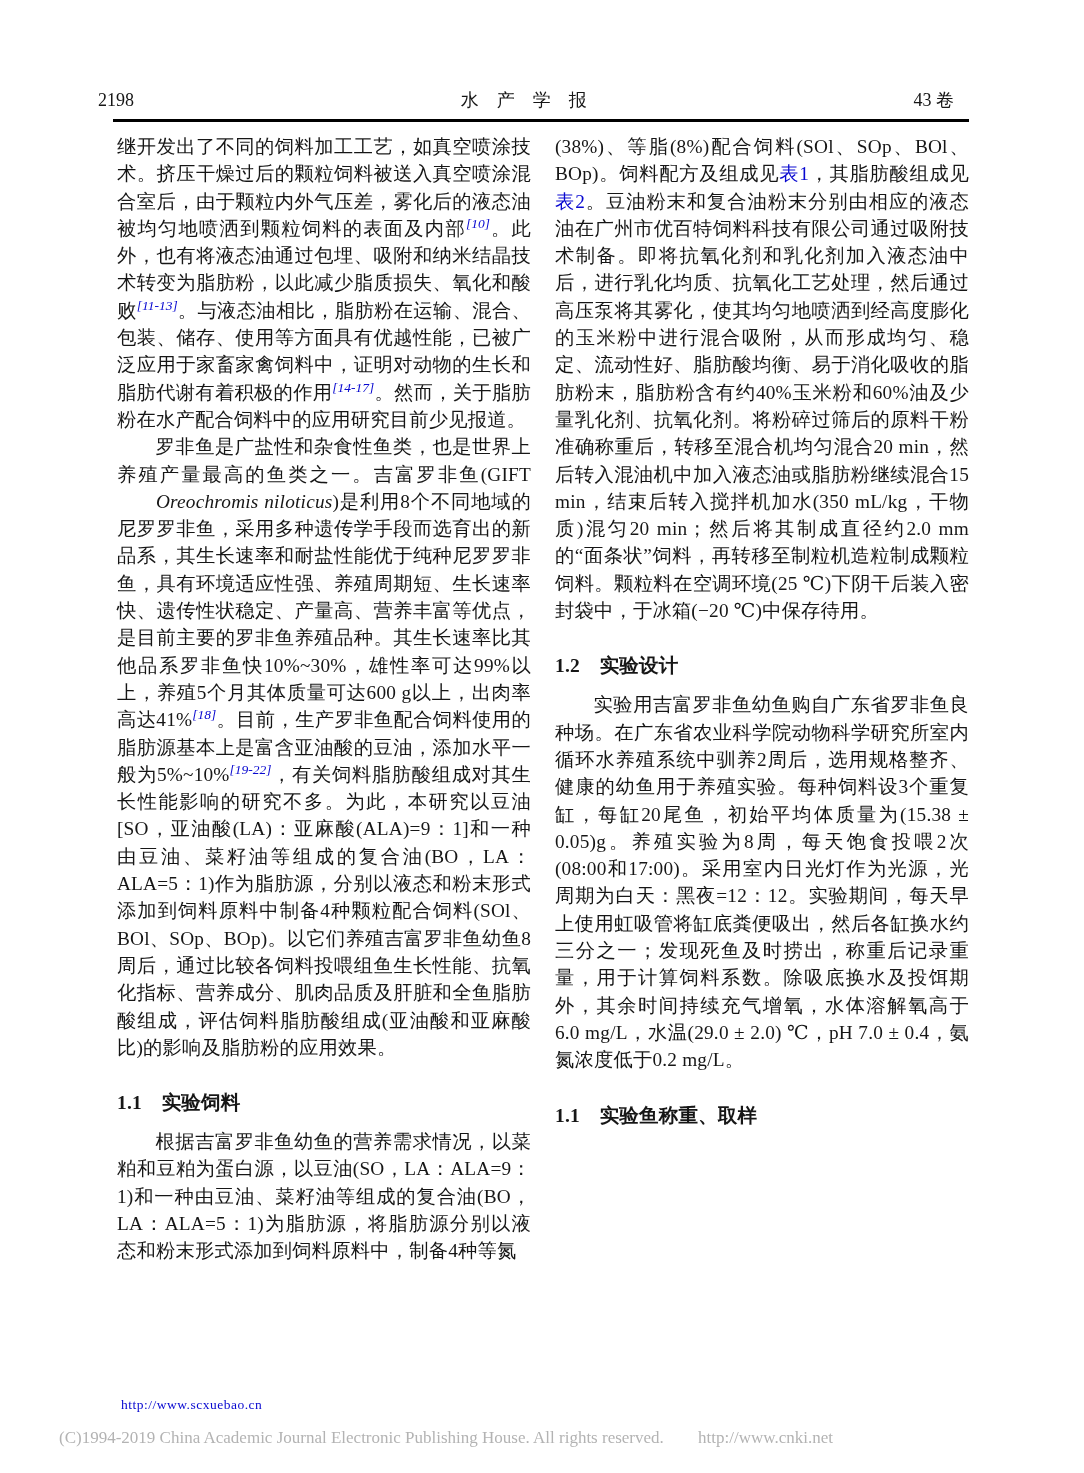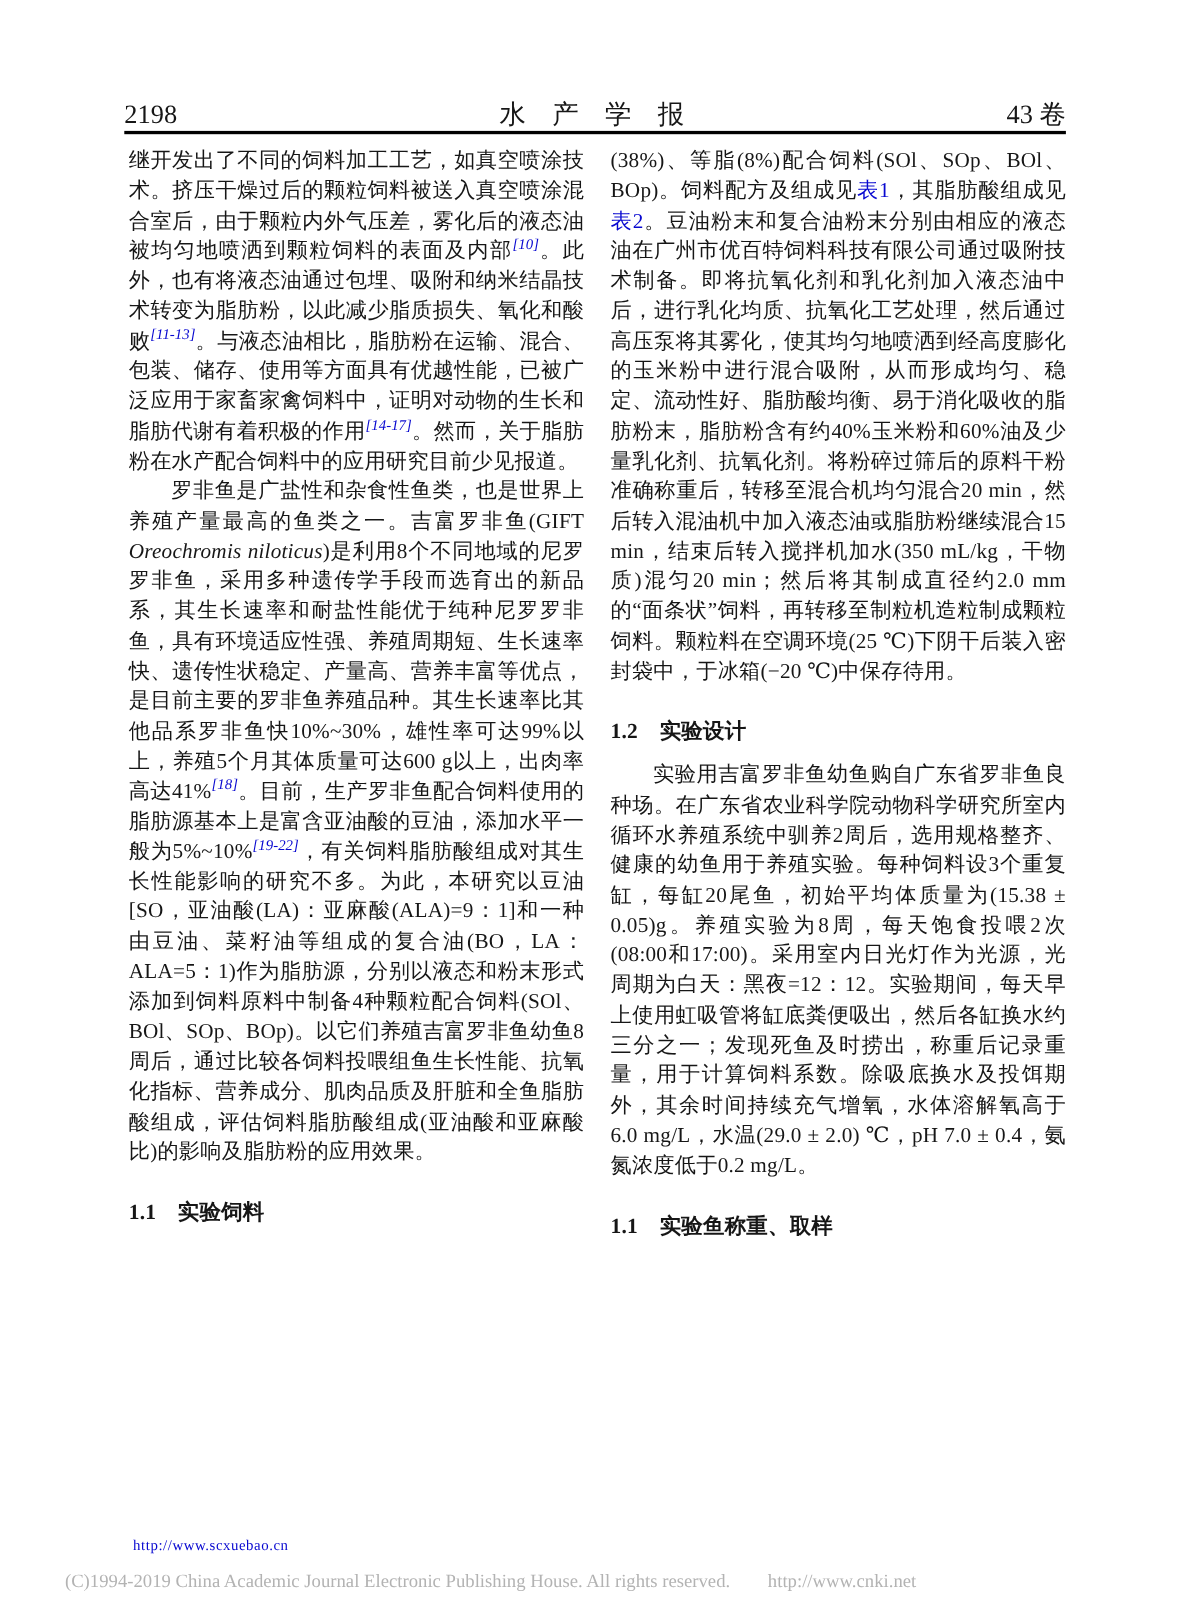--- a/index.html
+++ b/index.html
@@ -6,23 +6,23 @@
   html,body { background:#ffffff; }
   body {
     position:relative;
     width:1084px; height:1473px;
     font-family:"Liberation Serif","DejaVu Serif",serif;
     color:#161616;
     overflow:hidden;
   }
   
   .page-header {
-    position:absolute; top:88px; left:113px; width:856px;
+    position:absolute; top:88px; left:98px; width:856px;
     display:flex; justify-content:space-between; align-items:baseline;
-    font-size:24px;
+    font-size:18px;
   }
   .header-rule {
     position:absolute; top:119px; left:113px; width:856px; height:3px;
     background:#000;
   }
   
   .col {
     position:absolute; top:133px; width:414px;
     font-size:19.3px; line-height:27.3px;
     text-align:justify; text-justify:inter-ideograph;
@@ -40,21 +40,21 @@
     font-weight:bold; font-size:19.5px; line-height:27px;
     margin:28px 0 12px 0; text-align:left; text-indent:0;
   }
   .ref {
     color:var(--link-color,#0808d0);
     font-size:70%; vertical-align:super; line-height:0;
     letter-spacing:0;
     font-style:italic;
   }
   .tlink { color:var(--link-color,#0808d0); }
-  .italic { font-style:italic; }
+  .italic { font-style:italic;margin-left:39px; }
   
   .site-url {
     position:absolute; left:121px; top:1397px;
     font-size:13.5px; color:var(--link-color,#0808d0);
     letter-spacing:0.5px;
   }
   .cnki-footer {
     position:absolute; left:28px; top:1428px;
     font-size:17px; color:var(--footer-gray,#b3b3b3);
     white-space:nowrap;
@@ -69,20 +69,21 @@
   <span>2198</span>
   <span>水　产　学　报</span>
   <span>43 卷</span>
 </div>
 <div class="header-rule"></div>
 
 <div class="col col-left">
     <p class="para"><span class="">继开发出了不同的饲料加工工艺，如真空喷涂技术。挤压干燥过后的颗粒饲料被送入真空喷涂混合室后，由于颗粒内外气压差，雾化后的液态油被均匀地喷洒到颗粒饲料的表面及内部</span><span class="ref">[10]</span><span class="">。此外，也有将液态油通过包埋、吸附和纳米结晶技术转变为脂肪粉，以此减少脂质损失、氧化和酸败</span><span class="ref">[11-13]</span><span class="">。与液态油相比，脂肪粉在运输、混合、包装、储存、使用等方面具有优越性能，已被广泛应用于家畜家禽饲料中，证明对动物的生长和脂肪代谢有着积极的作用</span><span class="ref">[14-17]</span><span class="">。然而，关于脂肪粉在水产配合饲料中的应用研究目前少见报道。</span></p>
     <p class="para indent"><span class="">罗非鱼是广盐性和杂食性鱼类，也是世界上养殖产量最高的鱼类之一。吉富罗非鱼(GIFT </span><span class="italic">Oreochromis niloticus</span><span class="">)是利用8个不同地域的尼罗罗非鱼，采用多种遗传学手段而选育出的新品系，其生长速率和耐盐性能优于纯种尼罗罗非鱼，具有环境适应性强、养殖周期短、生长速率快、遗传性状稳定、产量高、营养丰富等优点，是目前主要的罗非鱼养殖品种。其生长速率比其他品系罗非鱼快10%~30%，雄性率可达99%以上，养殖5个月其体质量可达600 g以上，出肉率高达41%</span><span class="ref">[18]</span><span class="">。目前，生产罗非鱼配合饲料使用的脂肪源基本上是富含亚油酸的豆油，添加水平一般为5%~10%</span><span class="ref">[19-22]</span><span class="">，有关饲料脂肪酸组成对其生长性能影响的研究不多。为此，本研究以豆油[SO，亚油酸(LA)：亚麻酸(ALA)=9：1]和一种由豆油、菜籽油等组成的复合油(BO，LA：ALA=5：1)作为脂肪源，分别以液态和粉末形式添加到饲料原料中制备4种颗粒配合饲料(SOl、BOl、SOp、BOp)。以它们养殖吉富罗非鱼幼鱼8周后，通过比较各饲料投喂组鱼生长性能、抗氧化指标、营养成分、肌肉品质及肝脏和全鱼脂肪酸组成，评估饲料脂肪酸组成(亚油酸和亚麻酸比)的影响及脂肪粉的应用效果。</span></p>
     <h3 class="sec-h2">1.1　实验饲料</h3>
+    <p class="para indent"><span class="">根据吉富罗非鱼幼鱼的营养需求情况，以菜粕和豆粕为蛋白源，以豆油(SO，LA：ALA=9：1)和一种由豆油、菜籽油等组成的复合油(BO，LA：ALA=5：1)为脂肪源，将脂肪源分别以液态和粉末形式添加到饲料原料中，制备4种等氮</span></p>
   </div>
 <div class="col col-right">
     <p class="para"><span class="">(38%)、等脂(8%)配合饲料(SOl、SOp、BOl、BOp)。饲料配方及组成见</span><span class="tlink">表1</span><span class="">，其脂肪酸组成见</span><span class="tlink">表2</span><span class="">。豆油粉末和复合油粉末分别由相应的液态油在广州市优百特饲料科技有限公司通过吸附技术制备。即将抗氧化剂和乳化剂加入液态油中后，进行乳化均质、抗氧化工艺处理，然后通过高压泵将其雾化，使其均匀地喷洒到经高度膨化的玉米粉中进行混合吸附，从而形成均匀、稳定、流动性好、脂肪酸均衡、易于消化吸收的脂肪粉末，脂肪粉含有约40%玉米粉和60%油及少量乳化剂、抗氧化剂。将粉碎过筛后的原料干粉准确称重后，转移至混合机均匀混合20 min，然后转入混油机中加入液态油或脂肪粉继续混合15 min，结束后转入搅拌机加水(350 mL/kg，干物质)混匀20 min；然后将其制成直径约2.0 mm的“面条状”饲料，再转移至制粒机造粒制成颗粒饲料。颗粒料在空调环境(25 ℃)下阴干后装入密封袋中，于冰箱(−20 ℃)中保存待用。</span></p>
     <h3 class="sec-h2">1.2　实验设计</h3>
     <p class="para indent"><span class="">实验用吉富罗非鱼幼鱼购自广东省罗非鱼良种场。在广东省农业科学院动物科学研究所室内循环水养殖系统中驯养2周后，选用规格整齐、健康的幼鱼用于养殖实验。每种饲料设3个重复缸，每缸20尾鱼，初始平均体质量为(15.38 ± 0.05)g。养殖实验为8周，每天饱食投喂2次(08:00和17:00)。采用室内日光灯作为光源，光周期为白天：黑夜=12：12。实验期间，每天早上使用虹吸管将缸底粪便吸出，然后各缸换水约三分之一；发现死鱼及时捞出，称重后记录重量，用于计算饲料系数。除吸底换水及投饵期外，其余时间持续充气增氧，水体溶解氧高于6.0 mg/L，水温(29.0 ± 2.0) ℃，pH 7.0 ± 0.4，氨氮浓度低于0.2 mg/L。</span></p>
     <h3 class="sec-h2">1.1　实验鱼称重、取样</h3>
   </div>
 
 <a class="site-url">http://www.scxuebao.cn</a>
 

